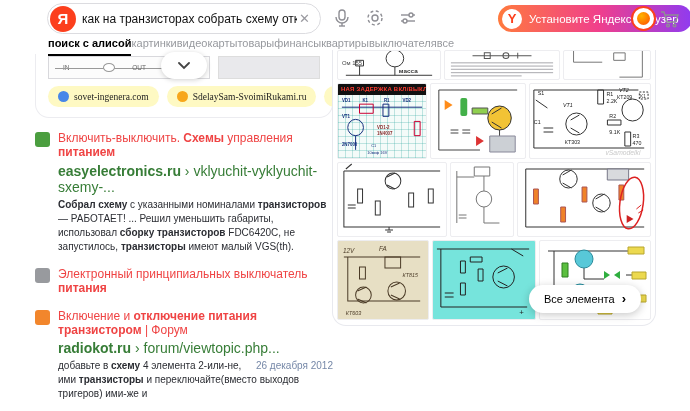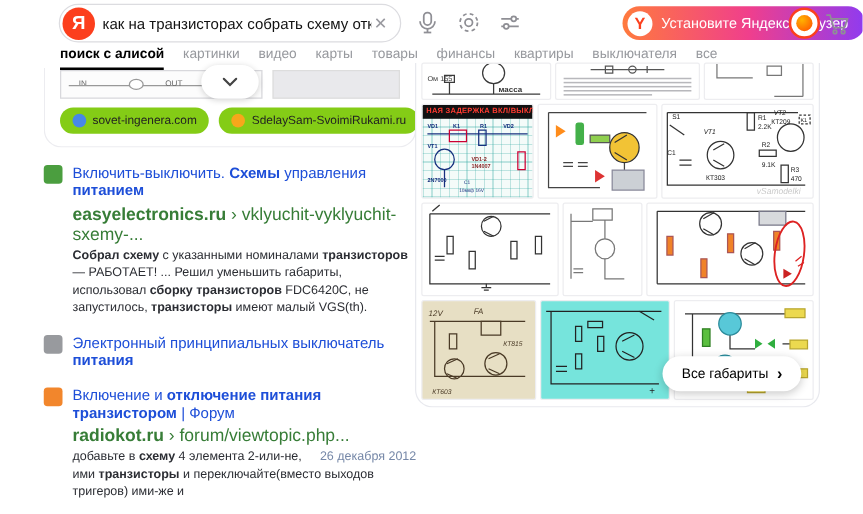--- a/index.html
+++ b/index.html
@@ -27,21 +27,21 @@
     font-weight:700; font-size:13px; display:flex; align-items:center; justify-content:center; }
   .alice-icon { position:absolute; left:631px; top:6px; width:25px; height:25px;
     border-radius:50%; border:2px solid #fc3f1d; background:#fff;
     display:flex; align-items:center; justify-content:center; cursor:pointer; }
   .alice-dot { width:13px; height:13px; border-radius:50%;
     background:radial-gradient(circle at 35% 30%, #ffb300, #ff6a00 70%, #f4420e); }
   .cart-icon { position:absolute; left:659px; top:9px; width:20px; height:20px; cursor:pointer; }
   .cart-icon svg { stroke:#8f8f95; fill:none; stroke-width:1.4; }
 
   
-  .tabs { position:absolute; top:37px; left:48px; display:flex; gap:15px;
+  .tabs { position:absolute; top:37px; left:48px; display:flex; 
     font-size:11px; color:#97999e; white-space:nowrap;text-align:center; }
   .tab { padding-bottom:5px; cursor:pointer; }
   .tab.active { color:#000; font-weight:700; border-bottom:2px solid #000; }
 
   
   .left-col { position:absolute; left:35px; top:54px; width:298px; }
   .top-card { position:relative; border:1px solid #ececf0; border-top:none;
     border-radius:0 0 14px 14px; padding:2px 12px 10px; }
   .strips { display:flex; gap:8px; height:23px; margin-bottom:7px; }
   .strip1 { flex:1.6; border:1px solid #d8d8dc; background:#fcfcfc; position:relative;
@@ -50,37 +50,37 @@
   .strip1 .outlbl { position:absolute; left:52%; top:7px; }
   .strip1 .wire { position:absolute; left:6px; right:6px; top:11px; height:1px; background:#999; }
   .strip1 .comp { position:absolute; left:34%; top:6px; width:12px; height:9px;
     border:1px solid #999; border-radius:50%; background:#fff; }
   .strip2 { flex:1; background:#e9e9ec; border:1px solid #ddd; }
   .chevron-pill { position:absolute; top:-2px; left:50%; transform:translateX(-50%);
     width:46px; height:27px; background:#fff; border-radius:15px;
     box-shadow:0 1px 5px rgba(0,0,0,.18); display:flex; align-items:center;
     justify-content:center; cursor:pointer; }
   .chips { display:flex; gap:8px; }
-  .chip { display:flex; align-items:center; gap:5px; background:#84cc16;
+  .chip { display:flex; align-items:center; gap:5px; background:#fef9c3;
     border-radius:13px; padding:5px 10px; font-size:9.5px; color:#222;
-    cursor:pointer; white-space:nowrap; }
+    cursor:pointer; white-space:nowrap;font-family:Liberation Serif, serif; }
   .chip-ico { width:11px; height:11px; border-radius:50%; flex:none; }
   .ci-blue { background:#4787e8; }
   .ci-orange { background:#f7a71b; }
   .ci-dark { background:#3a3a3e; }
 
   .result { margin-top:13px; }
   .res-head { display:flex; gap:8px; align-items:flex-start; }
   .favicon { width:15px; height:15px; border-radius:3px; flex:none; margin-top:1px;
     display:flex; align-items:center; justify-content:center;
     font-size:6.5px; font-weight:700; }
   .fav-0 { background:#4b9e3f; }
   .fav-1 { background:#989a9e; }
   .fav-2 { background:#f2862c; }
-  .res-title { font-size:12px; color:#1d4ed8; line-height:1.2; cursor:pointer; }
+  .res-title { font-size:12px; color:#ef4444; line-height:1.2; cursor:pointer; }
   .b { font-weight:700; }
   .res-url { font-size:14px; color:#377d37; margin:3px 0 3px; padding-left:23px; cursor:pointer; }
   .res-url .dom { font-weight:700; }
   .res-snippet { font-size:10px; color:#2b2d33; line-height:1.4; padding-left:23px; }
   .res-date { float:right; color:#7688a8; margin-left:8px; }
 
   
   .right-panel { position:absolute; left:332px; top:50px; width:324px; height:276px;
     border:1px solid #e8e9ee; border-top:none; border-radius:0 0 14px 14px;
     padding:0 4px 4px; background:#fff; }
@@ -474,18 +474,18 @@
             <rect x="88" y="6" width="16" height="7"></rect>
               <rect x="92" y="31" width="14" height="7"></rect>
             <rect x="92" y="54" width="14" height="7"></rect>
               <rect x="58" y="66" width="14" height="7"></rect>
           </g>
         </svg>
       </div>
     </div>
 
     <div class="more-btn">
-      <span>Все габариты</span>
+      <span>Все элемента</span>
       <span class="chev">›</span>
     </div>
   </div>
 
 </div>
 
 </body></html>

